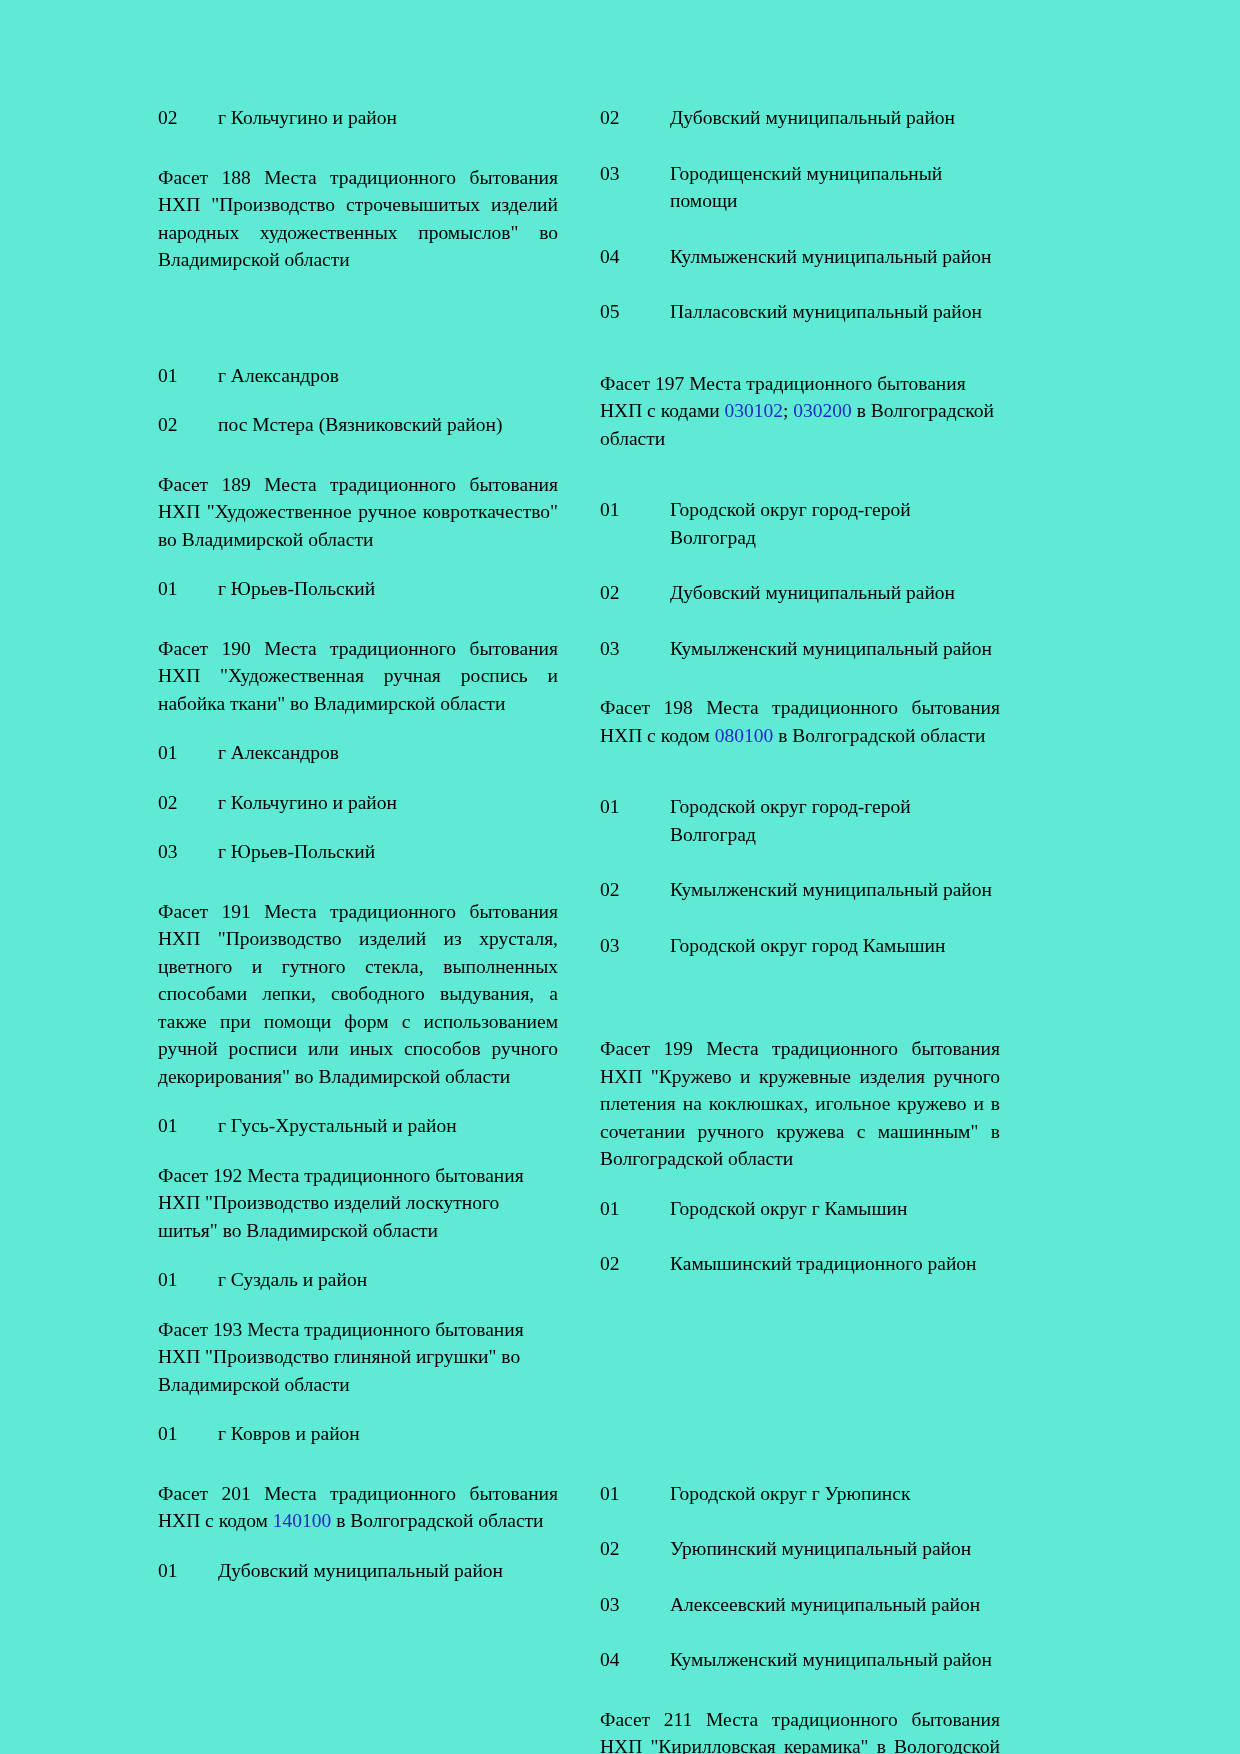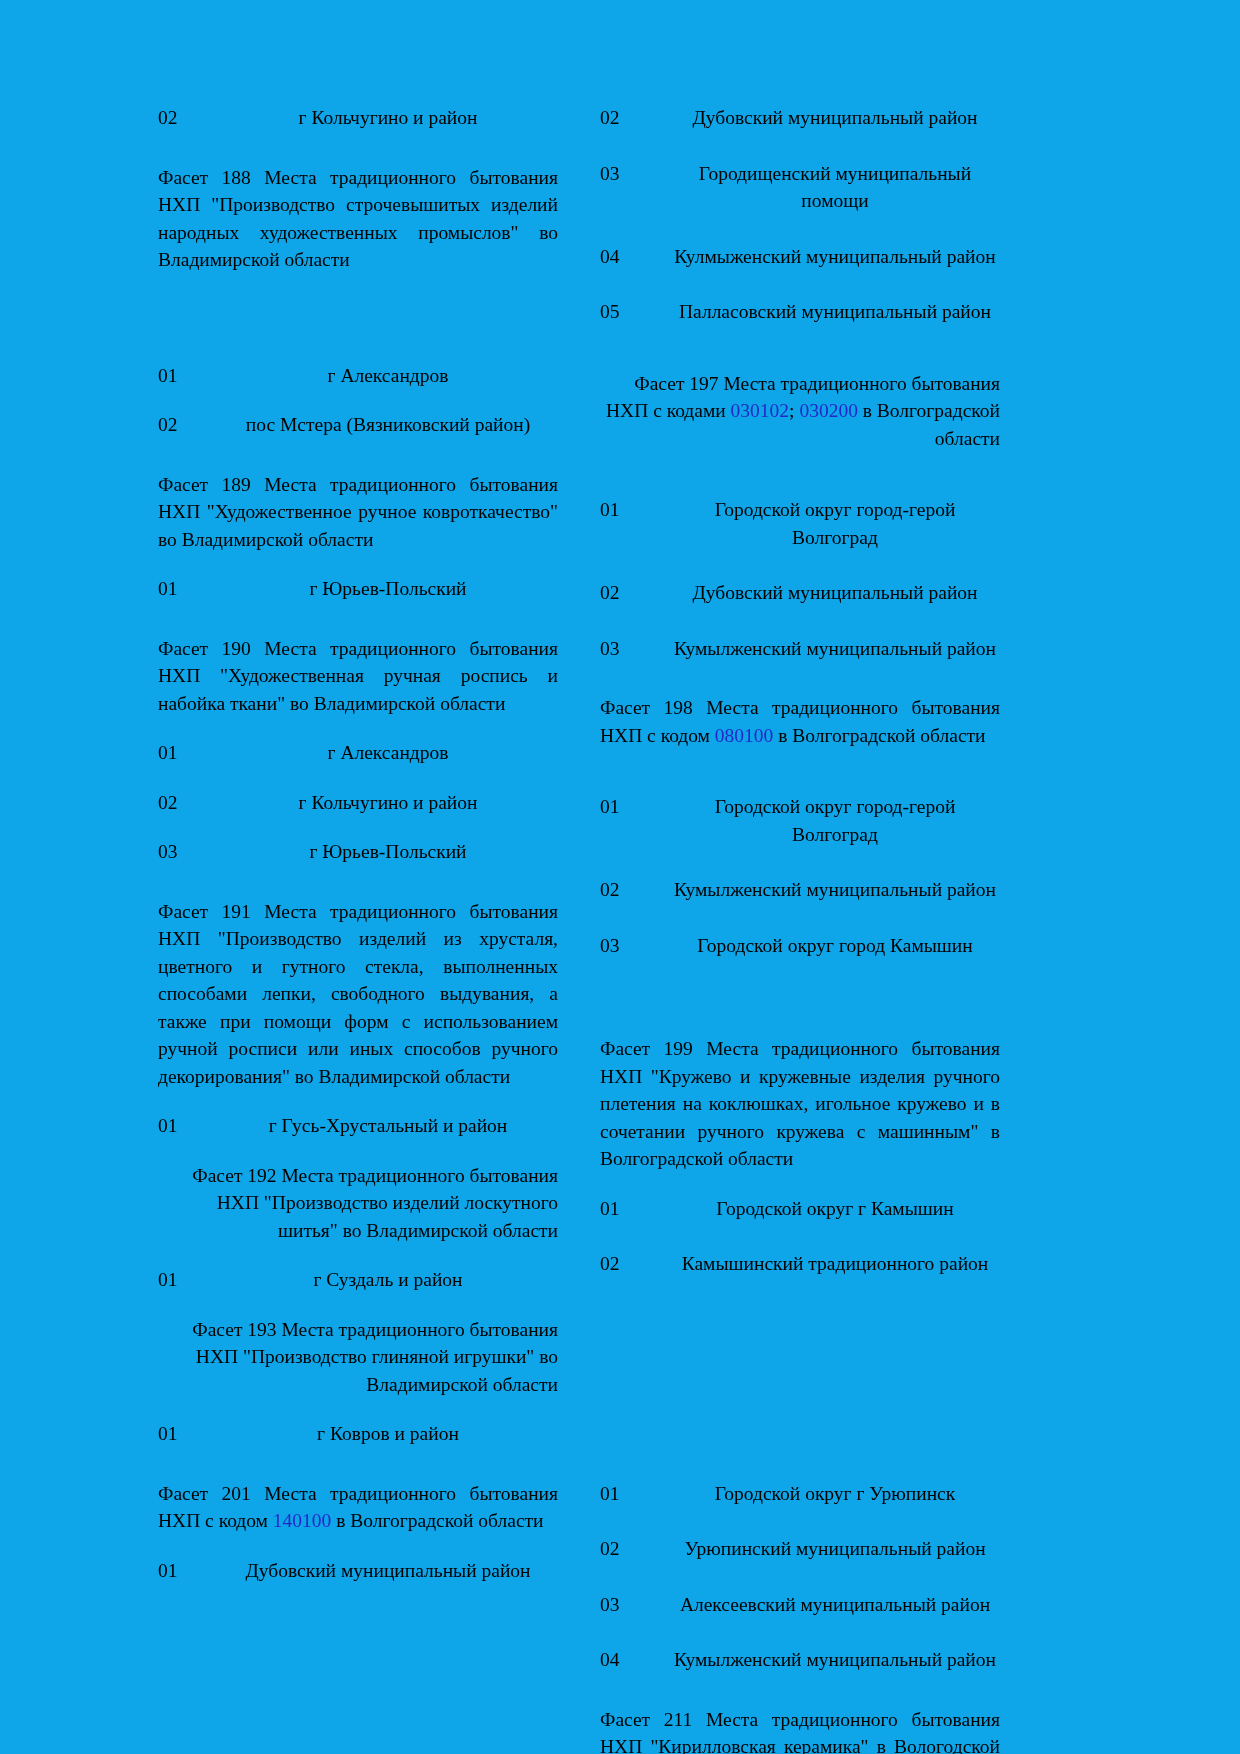--- a/index.html
+++ b/index.html
@@ -4,21 +4,21 @@
 <style>
   html, body {
     margin: 0;
     padding: 0;
     background: #ffffff;
   }
   .page {
     position: relative;
     width: 1240px;
     height: 1754px;
-    background: #0ea5e9;
+    background: #5eead4;
     margin: 0 auto;
     font-family: "Liberation Serif", "DejaVu Serif", serif;
     color: #000000;
     overflow: hidden;
   }
   .content {
     position: absolute;
     left: 158px;
     top: 104px;
     width: 842px;
@@ -32,39 +32,38 @@
   }
   .col-left { margin-right: 42px; }
 
   
   .blk {
     font-size: 19.5px;
     line-height: 27.5px;
     margin: 0 0 22px 0;
   }
   .blk.just { text-align: justify; text-align-last: left; margin-top: 32px; }
-  .blk.left { text-align: right; }
+  .blk.left { text-align: left; }
 
   
   .row {
     font-size: 19.5px;
     line-height: 27.5px;
     margin: 0 0 22px 0;
     display: flex;
     flex-direction: row;
     align-items: flex-start;
   }
   .row .num {
     width: 60px;
     flex: 0 0 60px;
     white-space: nowrap;
   }
   .row .nm {
     flex: 1 1 auto;
-    text-align: center;
   }
   .row.wide .num { width: 70px; flex: 0 0 70px; }
 
   .code {
     color: #2328c8;
   }
 
   .sp-s { height: 6px; }
   .sp-m { height: 22px; }
   .sp-xl { height: 66px; }

